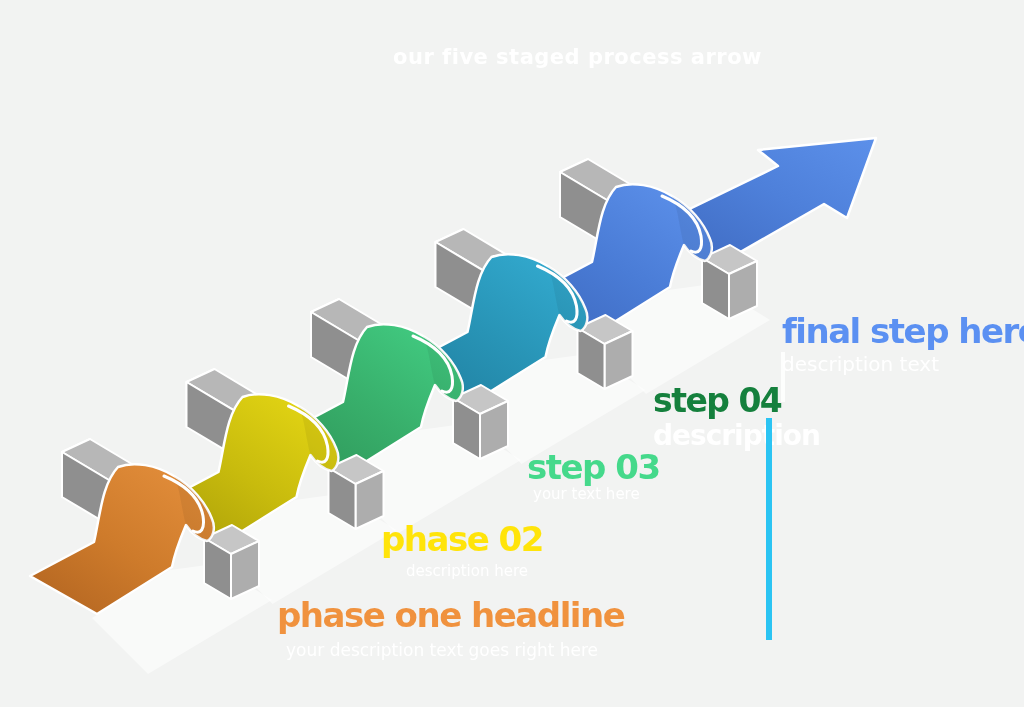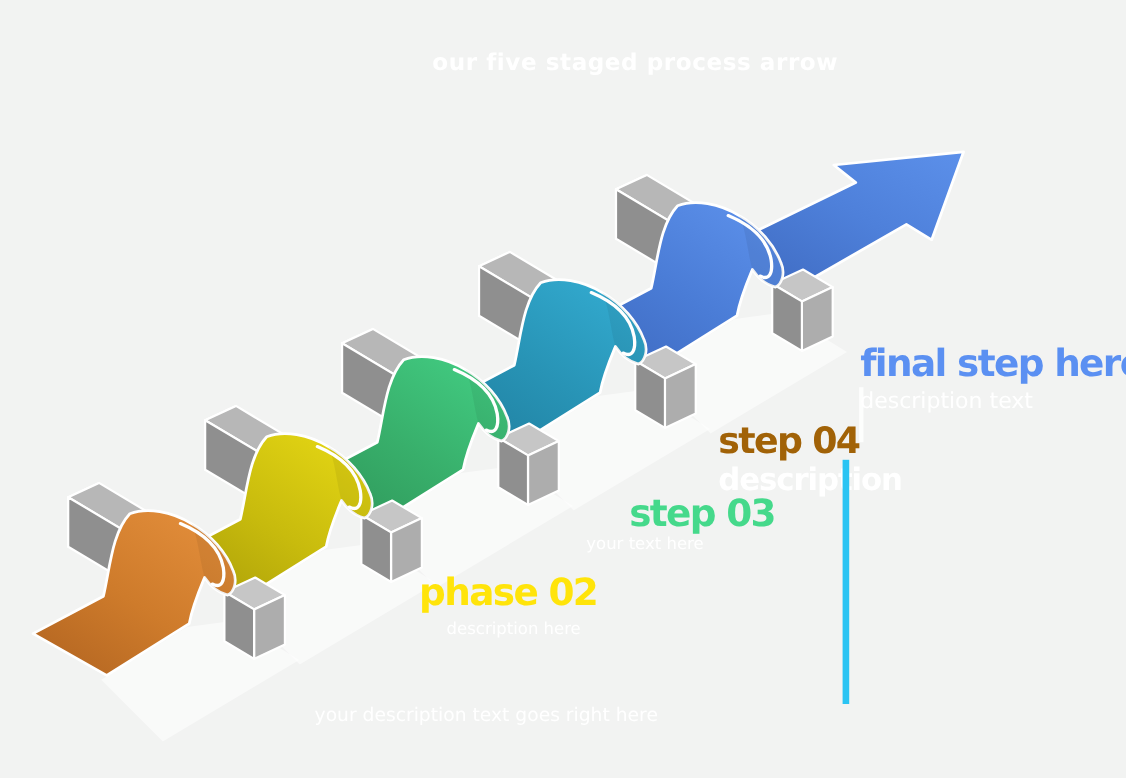--- a/index.html
+++ b/index.html
@@ -4,22 +4,22 @@
 <style>
   html,body{margin:0;padding:0;background:#ffffff;font-family:"DejaVu Sans","Liberation Sans",sans-serif;}
   #canvas{position:relative;width:1024px;height:707px;background:#f2f3f2;overflow:hidden;}
   #scene{position:absolute;left:0;top:0;}
   .txt{position:absolute;white-space:nowrap;line-height:1.05;}
   .title{font-size:21px;font-weight:700;color:#ffffff;letter-spacing:.5px;}
   .heading{font-weight:800;letter-spacing:-1.5px;font-size:34px;}
   .sub{color:#ffffff;font-weight:400;}
   .h-orange{color:#F0923E;}
   .h-yellow{color:#FFE40A;}
-  .h-green{color:#45D98B;margin-left:45px;}
-  .h-cyan{color:#a16207;}
+  .h-green{color:#45D98B;}
+  .h-cyan{color:#15803d;}
   .h-blue{color:#5B90F2;}
   .vline{position:absolute;}
   .vline-cyan{background:#2BC4F3;}
   .vline-white{background:rgba(255,255,255,.85);}
   .bar-top{fill:#B7B7B7;}
   .bar-front{fill:#8F8F8F;}
   .bar-capL{fill:#9C9C9C;}
   .bar-topR{fill:#C6C6C6;}
   .bar-capR{fill:#ADADAD;}
   .bar{stroke:#ffffff;stroke-width:2;stroke-linejoin:round;}
@@ -132,20 +132,21 @@
       <path class="bar bar-capR" d="M 169,102 L 197,89 L 197,134 L 169,147 Z"></path>
       <path class="bar bar-front" d="M 142,86 L 169,102 L 169,147 L 142,131 Z"></path>
       <path class="blob" fill="url(#gradOrange)" d="M -32,124 L 32,90 C 38,64 40,32 56,15 C 72,9 94,13 112,24 C 130,34 144,51 150,67 C 154,76 151,86 145,89 C 137,87 130,82 124,73 C 119,85 113,99 110,115 L 35,162 Z"></path>
       <path class="shade" d="M 112,24 C 130,34 144,51 150,67 C 154,76 151,86 145,89 C 137,87 130,82 124,73 C 120,60 118,36 112,24 Z"></path>
       <path class="wrap" d="M 102,24 C 126,34 138,48 141,64 C 143,77 139,83 131,79"></path>
     </g>
   </svg>
 
   <div class="txt title" style="left:393px;top:46px;">our five staged process arrow</div>
 
+  <div class="txt heading h-orange" style="left:277px;top:598px;">phase one headline</div>
   <div class="txt sub" style="left:286px;top:642px;font-size:17px;">your description text goes right here</div>
 
   <div class="txt heading h-yellow" style="left:381px;top:522px;">phase 02</div>
   <div class="txt sub" style="left:406px;top:564px;font-size:15px;">description here</div>
 
   <div class="txt heading h-green" style="left:527px;top:450px;">step 03</div>
   <div class="txt sub" style="left:533px;top:487px;font-size:15px;">your text here</div>
 
   <div class="txt heading h-cyan" style="left:653px;top:384px;font-size:33px;">step 04</div>
   <div class="txt sub" style="left:653px;top:421px;font-size:28px;font-weight:800;letter-spacing:-1px;">description</div>

